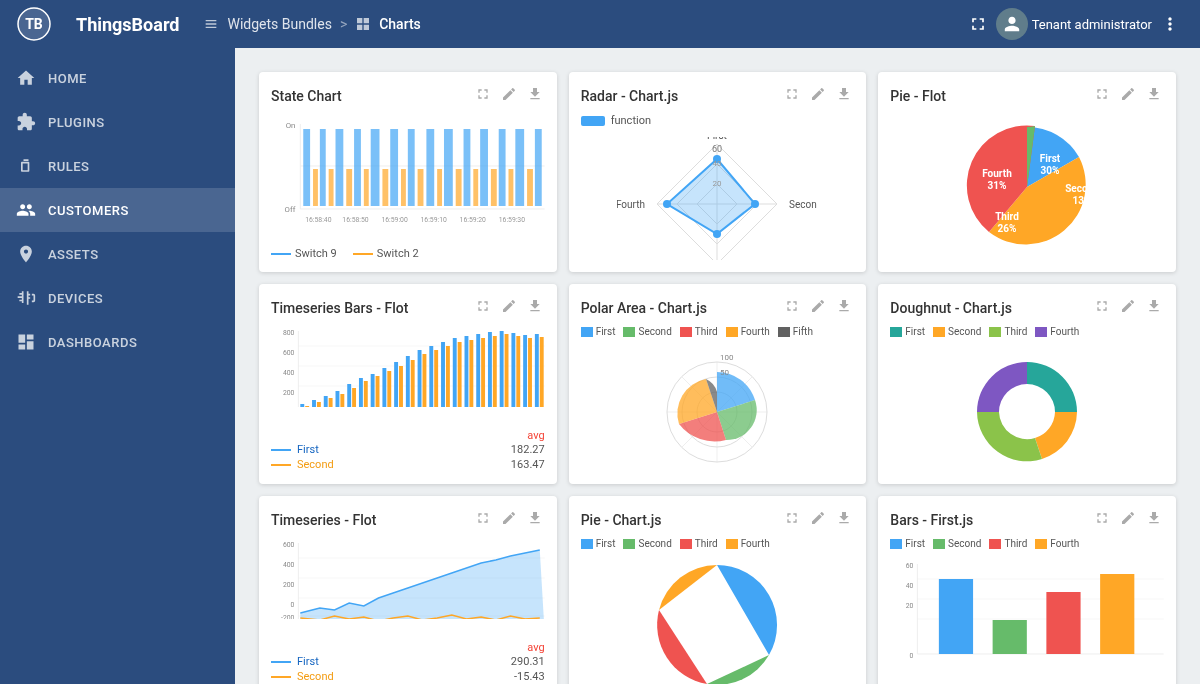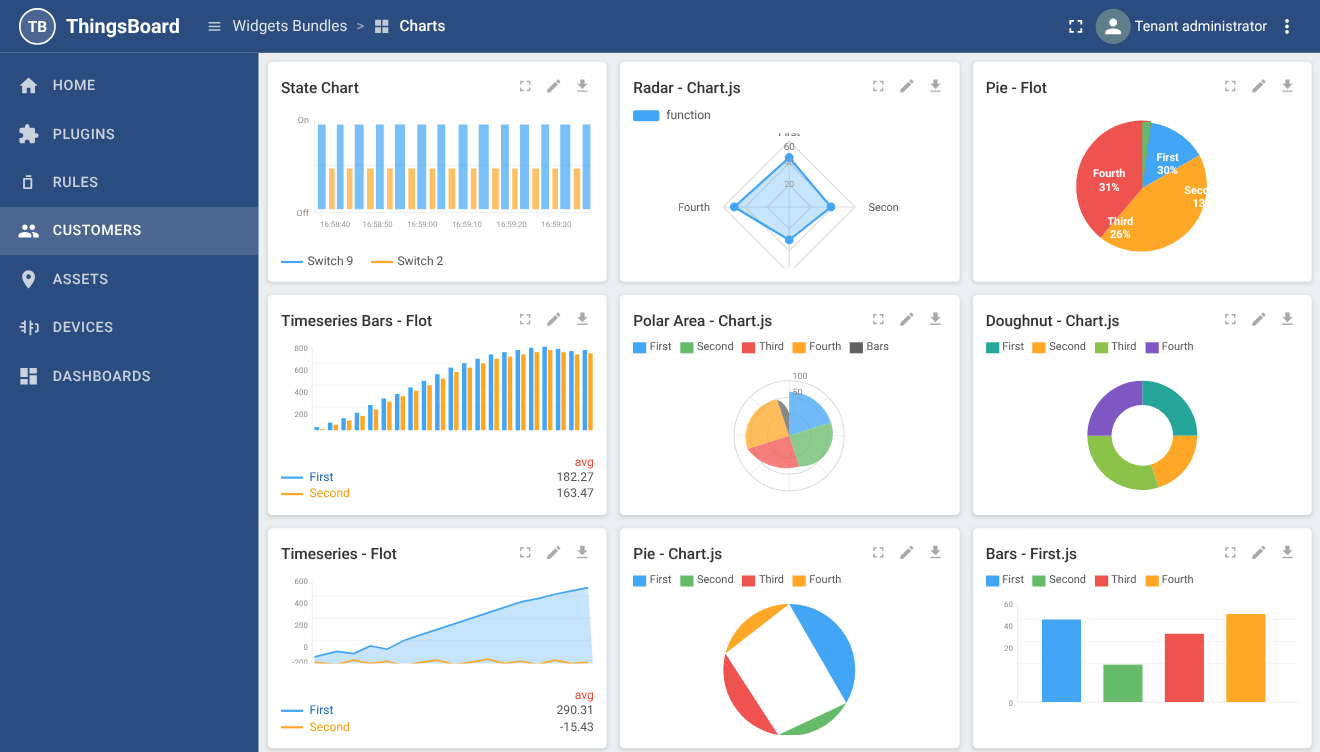--- a/index.html
+++ b/index.html
@@ -9,21 +9,21 @@
     .topbar {
       background: #2b4c7e;
       height: 48px;
       display: flex;
       align-items: center;
       padding: 0 16px;
       flex-shrink: 0;
       z-index: 10;
     }
     .topbar-logo {
-      display: flex; align-items: center; gap: 8px; color: white; font-size: 18px; font-weight: bold; margin-right: 24px;
+      display: flex; align-items: center; gap: 24px; color: white; font-size: 18px; font-weight: bold; margin-right: 24px;
     }
     .topbar-logo svg { width: 36px; height: 36px; }
     .topbar-breadcrumb {
       display: flex; align-items: flex-start; gap: 8px; color: rgba(255,255,255,0.85); font-size: 14px; flex: 1;
     }
     .topbar-breadcrumb .sep { color: rgba(255,255,255,0.5); }
     .topbar-breadcrumb .active { color: white; font-weight: 500; }
     .topbar-actions { display: flex; align-items: center; gap: 4px; }
     .topbar-icon-btn { color: white; cursor: pointer; padding: 4px; border-radius: 4px; display: flex; align-items: center; justify-content: center; }
     .avatar { width: 32px; height: 32px; border-radius: 50%; background: #607d8b; display: flex; align-items: center; justify-content: center; color: white; font-size: 14px; cursor: pointer; }
@@ -45,21 +45,21 @@
     .sidebar-item {
       display: flex; align-items: center; gap: 12px; padding: 12px 16px;
       color: rgba(255,255,255,0.75); font-size: 13px; font-weight: 500;
       cursor: pointer; text-transform: uppercase; letter-spacing: 0.5px;
     }
     .sidebar-item.active { background: rgba(255,255,255,0.15); color: white; }
     .sidebar-item svg { width: 20px; height: 20px; flex-shrink: 0; }
 
     
     .content {
-      flex: 1; overflow-y: auto; padding: 8px; background: #eceff1;
+      flex: 1; overflow-y: auto; padding: 24px; background: #eceff1;
       display: grid;
       grid-template-columns: repeat(3, 1fr);
       grid-template-rows: repeat(3, auto);
       gap: 12px;
       align-content: start;
     }
 
     
     .widget-card {
       background: white; border-radius: 4px; box-shadow: 0 1px 4px rgba(0,0,0,0.15);
@@ -469,21 +469,21 @@
         <div style="display:flex;align-items:center;gap:3px;font-size:10px;color:#555;">
           <div style="width:12px;height:10px;background:#ef5350;"></div>
           <span>Third</span>
         </div>
         <div style="display:flex;align-items:center;gap:3px;font-size:10px;color:#555;">
           <div style="width:12px;height:10px;background:#ffa726;"></div>
           <span>Fourth</span>
         </div>
         <div style="display:flex;align-items:center;gap:3px;font-size:10px;color:#555;">
           <div style="width:12px;height:10px;background:#616161;"></div>
-          <span>Bars</span>
+          <span>Fifth</span>
         </div>
       </div>
       <div class="chart-area" style="display:flex;align-items:center;justify-content:center;">
         <svg width="160" height="120" viewBox="0 0 160 120">
           <g transform="translate(80,62)">
 
             <circle r="50" fill="none" stroke="#ddd" stroke-width="1"></circle>
             <circle r="35" fill="none" stroke="#ddd" stroke-width="1"></circle>
             <circle r="20" fill="none" stroke="#ddd" stroke-width="1"></circle>
 

